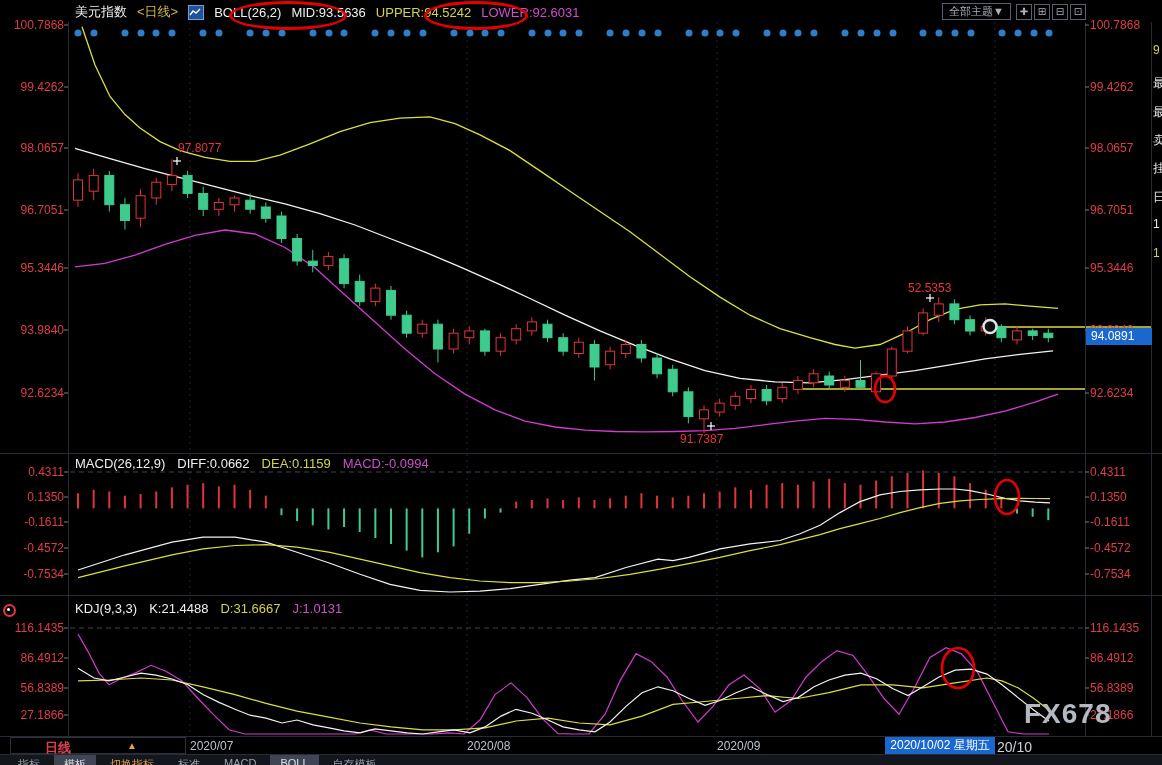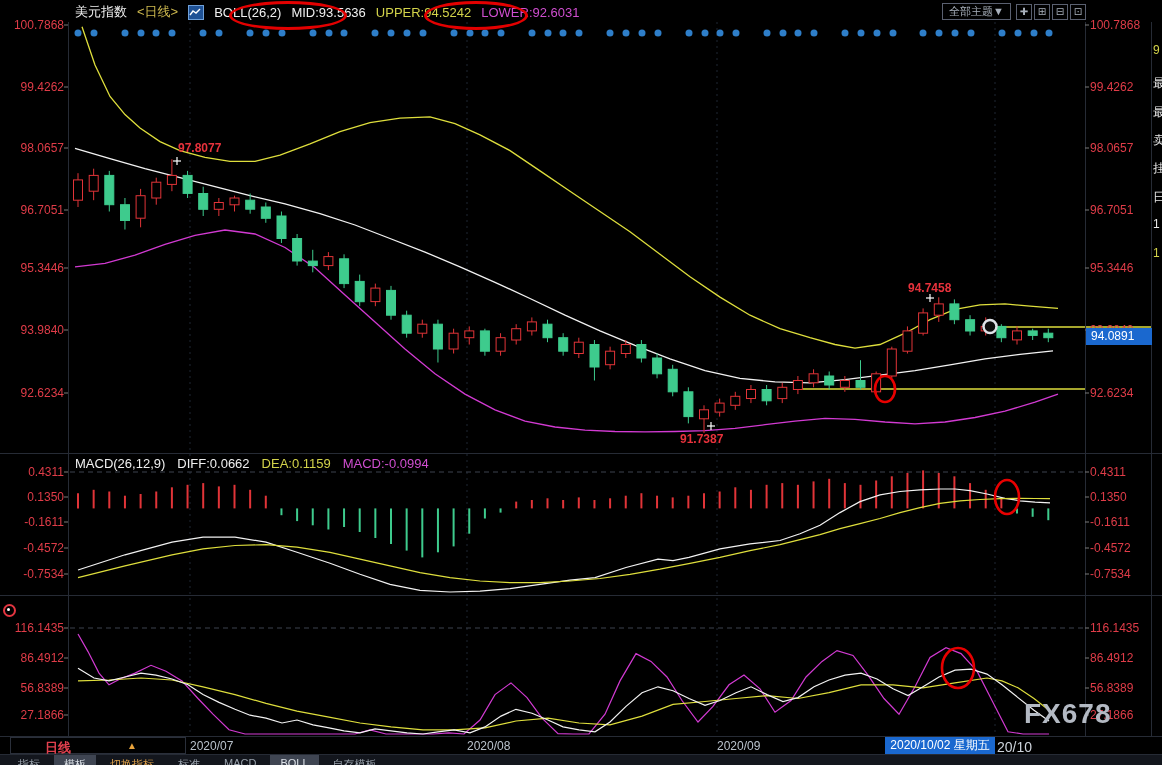--- a/index.html
+++ b/index.html
@@ -13,21 +13,21 @@
   .hdr .yel{color:#d3d34a;}
   .hdr .mag{color:#cf4ecf;}
   .mini-icon{width:14px;height:13px;background:#1f5296;border:1px solid #6fa0d8;display:inline-block;position:relative;}
   .red-ellipse{position:absolute;border:3px solid #e30000;border-radius:50%;}
   .topright{position:absolute;top:3px;left:942px;display:flex;gap:5px;align-items:center;}
   .theme-btn{border:1px solid #5a6070;color:#a9b1bc;font-size:11px;padding:0 6px;height:15px;line-height:15px;}
   .tool-ico{border:1px solid #5a6070;color:#a9b1bc;width:14px;height:14px;font-size:10px;line-height:13px;text-align:center;}
   .axis-lab{position:absolute;color:#e03c48;font-size:12px;transform:translateY(-50%);white-space:nowrap;}
   .axis-lab.l{width:62px;text-align:right;left:2px;}
   .axis-lab.r{left:1090px;text-align:left;}
-  .ann{position:absolute;color:#e8323c;font-size:12px;font-weight:bold;white-space:nowrap;}
+  .ann{position:absolute;color:#e8323c;font-size:12px;font-weight:normal;white-space:nowrap;}
   .badge{position:absolute;left:1086px;top:328px;width:66px;height:17px;background:#1a68cf;color:#fff;
          font-size:12px;line-height:17px;padding-left:5px;box-sizing:border-box;}
   .ind-hdr{position:absolute;display:flex;gap:12px;font-size:13px;white-space:nowrap;}
   .kdj-ico{position:absolute;left:3px;top:604px;width:9px;height:9px;border:2px solid #e33540;border-radius:50%;}
   .kdj-ico span{position:absolute;left:2px;top:2px;width:3px;height:3px;background:#fff;border-radius:50%;display:block;}
   .bot-dates{position:absolute;left:0;top:737px;width:1162px;height:16px;background:#000;}
   .dl-box{position:absolute;left:10px;top:0;width:174px;height:15px;border:1px solid #2a2f3a;}
   .dl-box .p{position:absolute;left:34px;top:1px;color:#e2404e;font-size:13px;font-weight:bold;}
   .dl-box .a{position:absolute;left:116px;top:2px;color:#e8a33c;font-size:10px;}
   .date-lab{position:absolute;top:2px;color:#b9c2cc;font-size:12px;white-space:nowrap;text-align:right;}
@@ -407,33 +407,39 @@
       <div class="axis-lab l" style="top:658px;">86.4912</div>
       <div class="axis-lab r" style="top:658px;">86.4912</div>
       <div class="axis-lab l" style="top:688px;">56.8389</div>
       <div class="axis-lab r" style="top:688px;">56.8389</div>
       <div class="axis-lab l" style="top:715px;">27.1866</div>
       <div class="axis-lab r" style="top:715px;">27.1866</div>
       <div class="badge">94.0891</div>
     </div>
 
   <div class="ann" style="left:178px;top:141px;">97.8077</div>
-  <div class="ann" style="left:908px;top:281px;">94.7458</div>
+  <div class="ann" style="left:908px;top:281px;">52.5353</div>
   <div class="ann" style="left:680px;top:432px;text-align:center;">91.7387</div>
 
   <div class="ind-hdr" style="left:75px;top:456px;">
     <span style="color:#f0f0f0;">MACD(26,12,9)</span>
     <span style="color:#f0f0f0;">DIFF:0.0662</span>
     <span style="color:#d3d34a;">DEA:0.1159</span>
     <span style="color:#cf4ecf;">MACD:-0.0994</span>
   </div>
 
   <div class="kdj-ico">
       <span></span>
     </div>
+  <div class="ind-hdr" style="left:75px;top:601px;">
+    <span style="color:#f0f0f0;">KDJ(9,3,3)</span>
+    <span style="color:#f0f0f0;">K:21.4488</span>
+    <span style="color:#d3d34a;">D:31.6667</span>
+    <span style="color:#cf4ecf;">J:1.0131</span>
+  </div>
 
   <div class="watermark">FX678</div>
 
   <div class="bot-dates">
     <div class="dl-box">
       <span class="p">日线</span>
       <span class="a">▲</span>
     </div>
     <div id="date-labels">
         <div class="date-lab" style="left: 190px;">2020/07</div>

